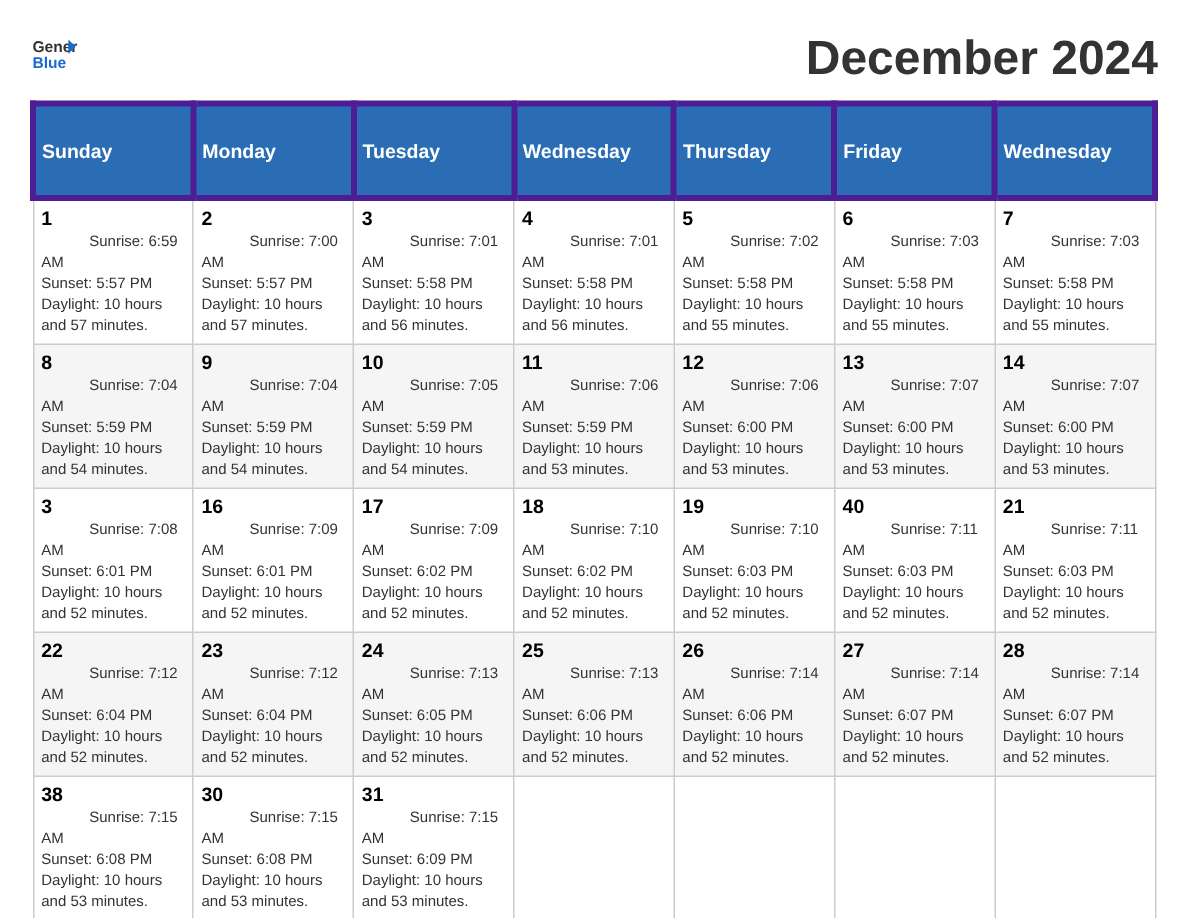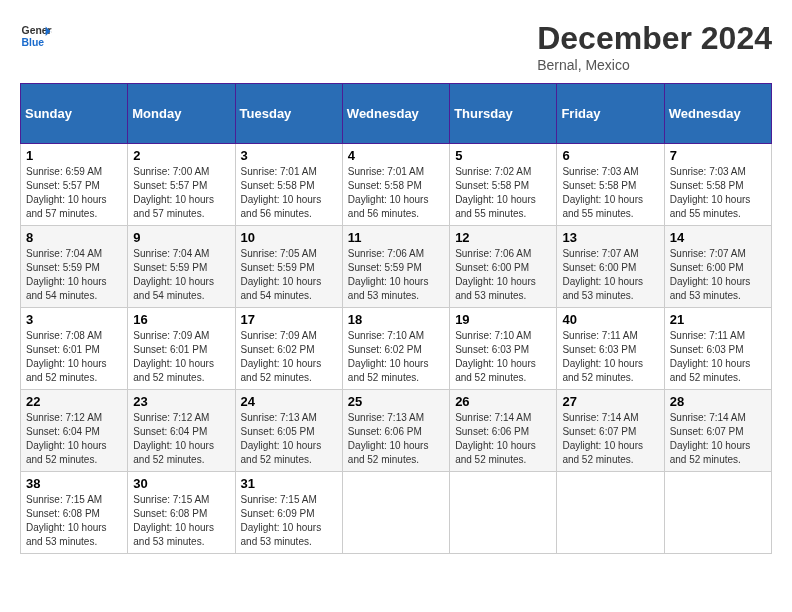--- a/index.html
+++ b/index.html
@@ -19,21 +19,21 @@
     .logo {
       display: flex;
       align-items: center;
       gap: 6px;
     }
     .logo-icon {
       width: 32px;
       height: 32px;
     }
     .title-area {
-      text-align: left;
+      text-align: center;
     }
     .month-title {
       font-size: 32px;
       font-weight: bold;
       color: #333;
     }
     .location {
       font-size: 14px;
       color: #555;
     }
@@ -42,21 +42,21 @@
       border-collapse: collapse;
       font-size: 11px;
     }
     .calendar th {
       background-color: #2a6db5;
       color: #fff;
       padding: 22px 4px;
       text-align: left;
       font-size: 13px;
       font-weight: bold;
-      border: 1px solid #4c1d95;
+      border: 4px solid #4c1d95;
       margin-left: 32px;
     }
     .calendar td {
       border: 1px solid #ccc;
       vertical-align: top;
       padding: 4px 5px;
       width: calc(100%/7);
       min-height: 80px;
       background: #fff;
     }
@@ -66,39 +66,39 @@
     .day-number {
       font-size: 13px;
       font-weight: bold;
       display: block;
       margin-bottom: 2px;
     }
     .day-info {
       font-size: 10px;
       color: #333;
       line-height: 1.4;
+      margin-left: 32px;
     }
     .empty-cell {
       background: #fff !important;
     }
   </style>
 </head>
 <body>
 
 <div class="header-area">
   <div class="logo">
     <svg class="logo-icon" viewBox="0 0 40 40">
       <text x="2" y="18" font-size="13" font-weight="bold" fill="#333">General</text>
       <text x="2" y="32" font-size="13" font-weight="bold" fill="#1a6bcc">Blue</text>
       <polygon points="32,8 38,14 32,20" fill="#1a6bcc"></polygon>
     </svg>
   </div>
   <div class="title-area">
     <div class="month-title">December 2024</div>
-    <div class="location">Bernal, Mexico</div>
   </div>
 </div>
 
 <table class="calendar">
   <thead>
     <tr>
       <th>Sunday</th>
       <th>Monday</th>
       <th>Tuesday</th>
       <th>Wednesday</th>

